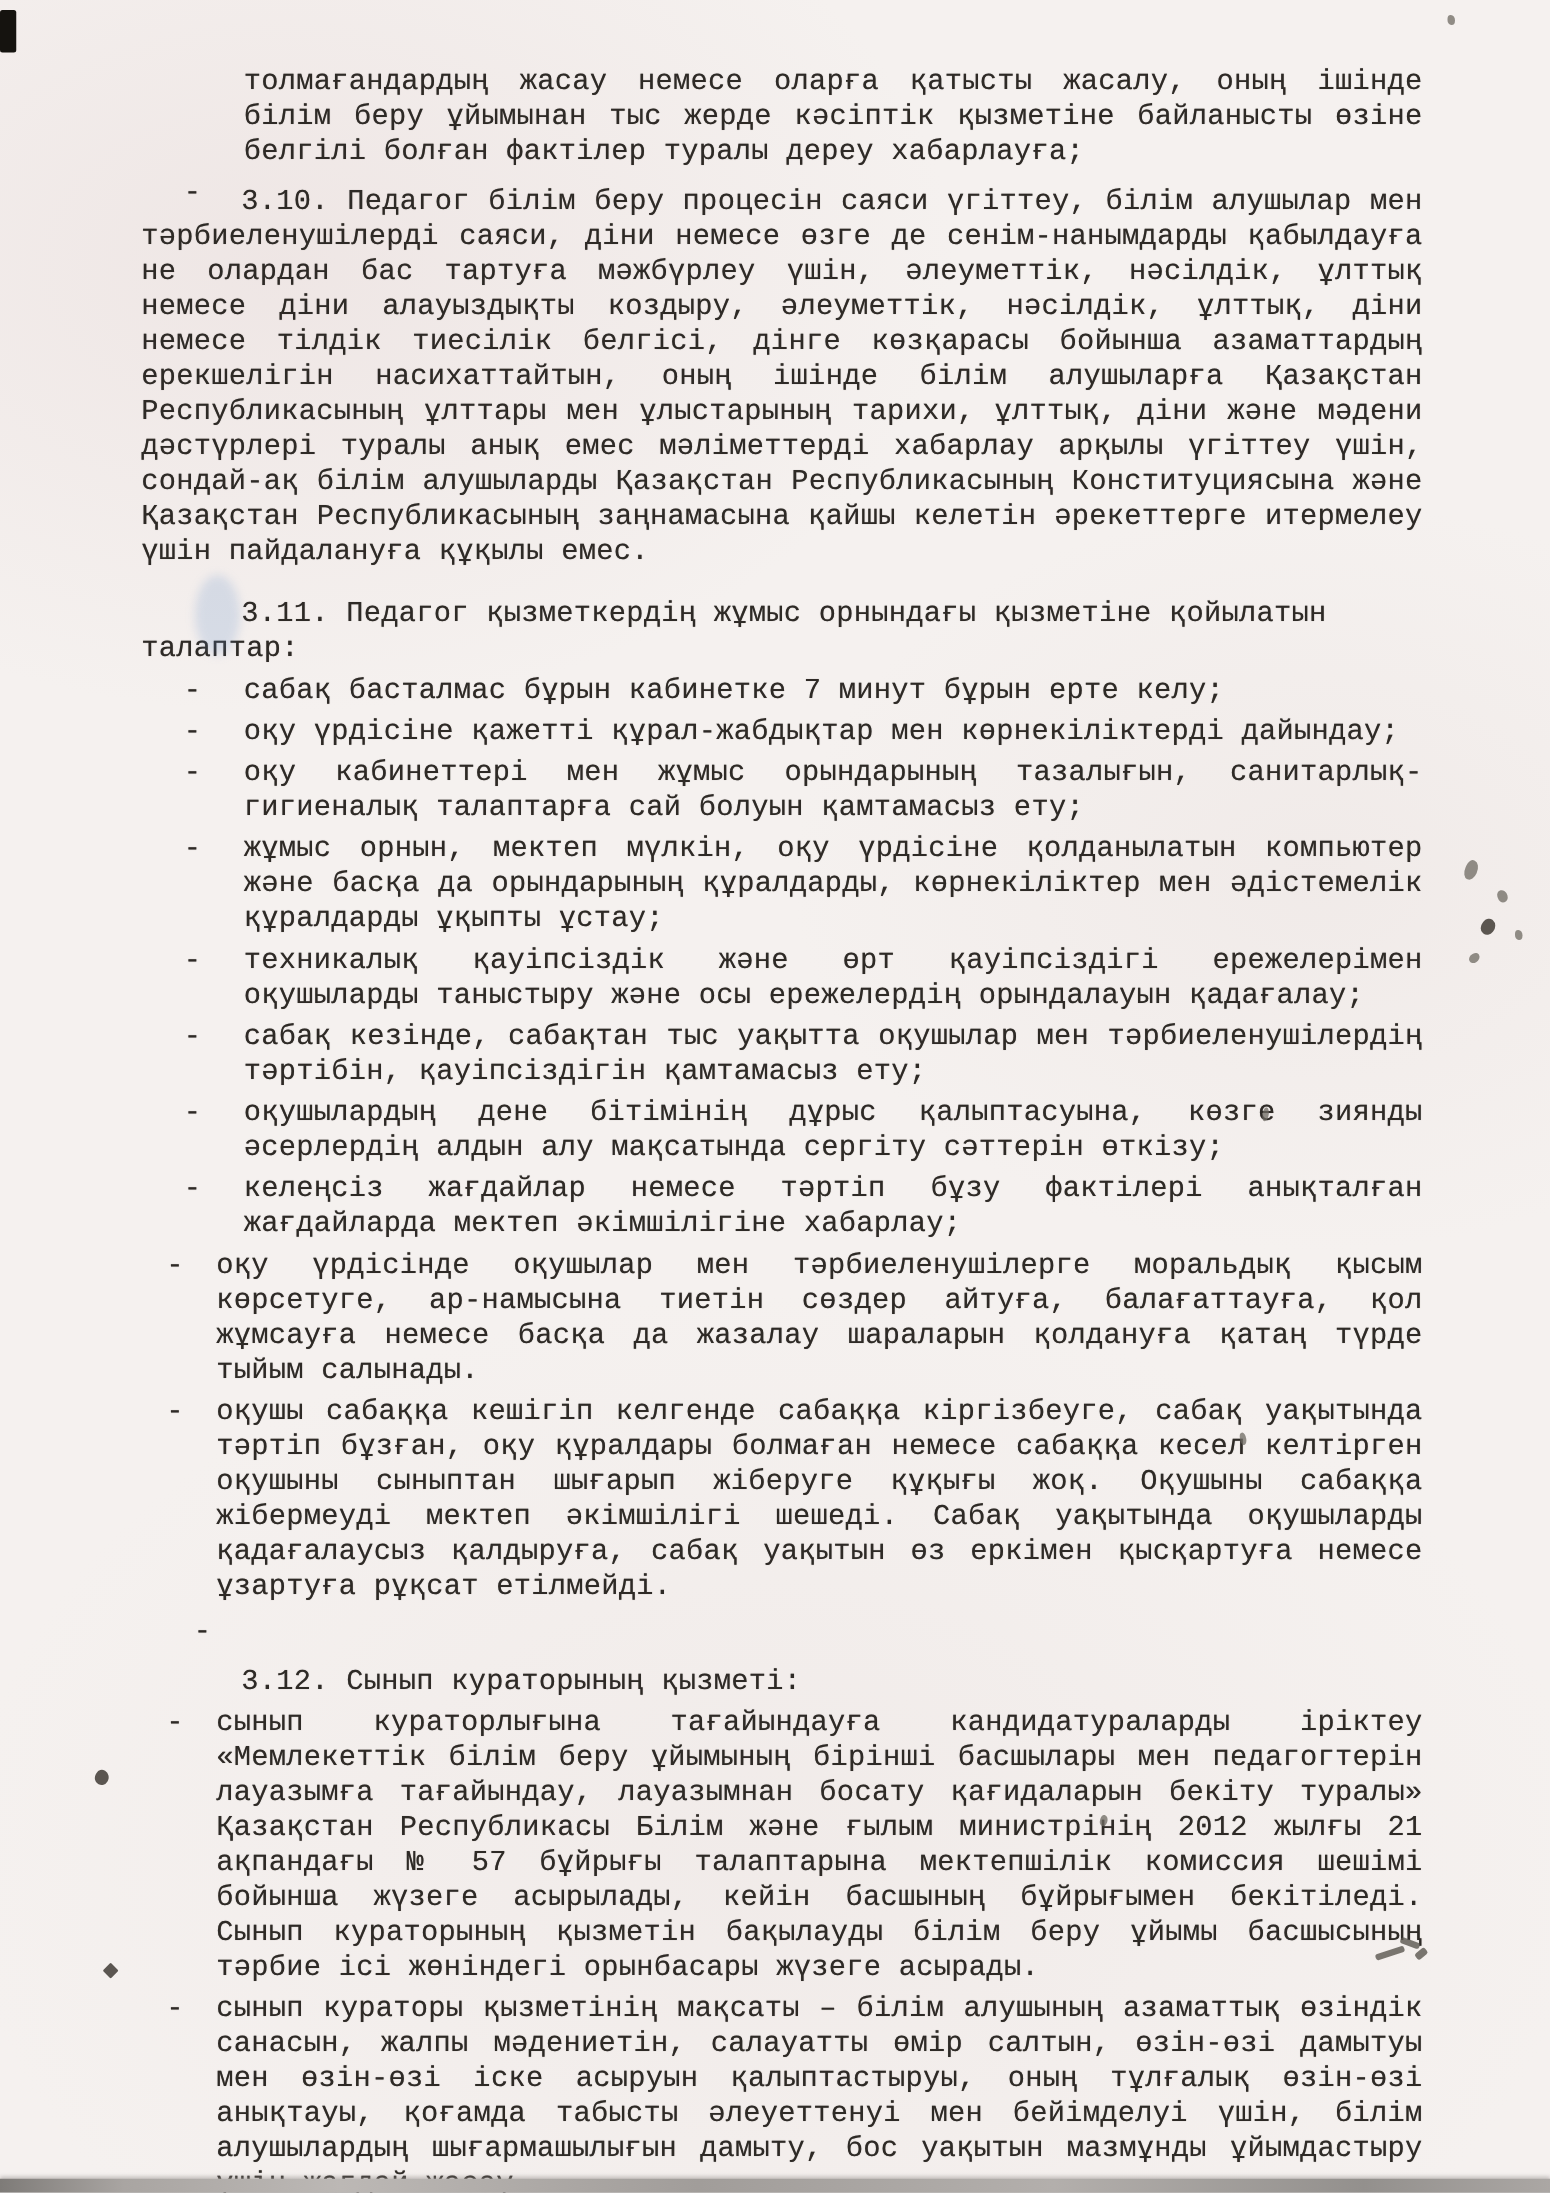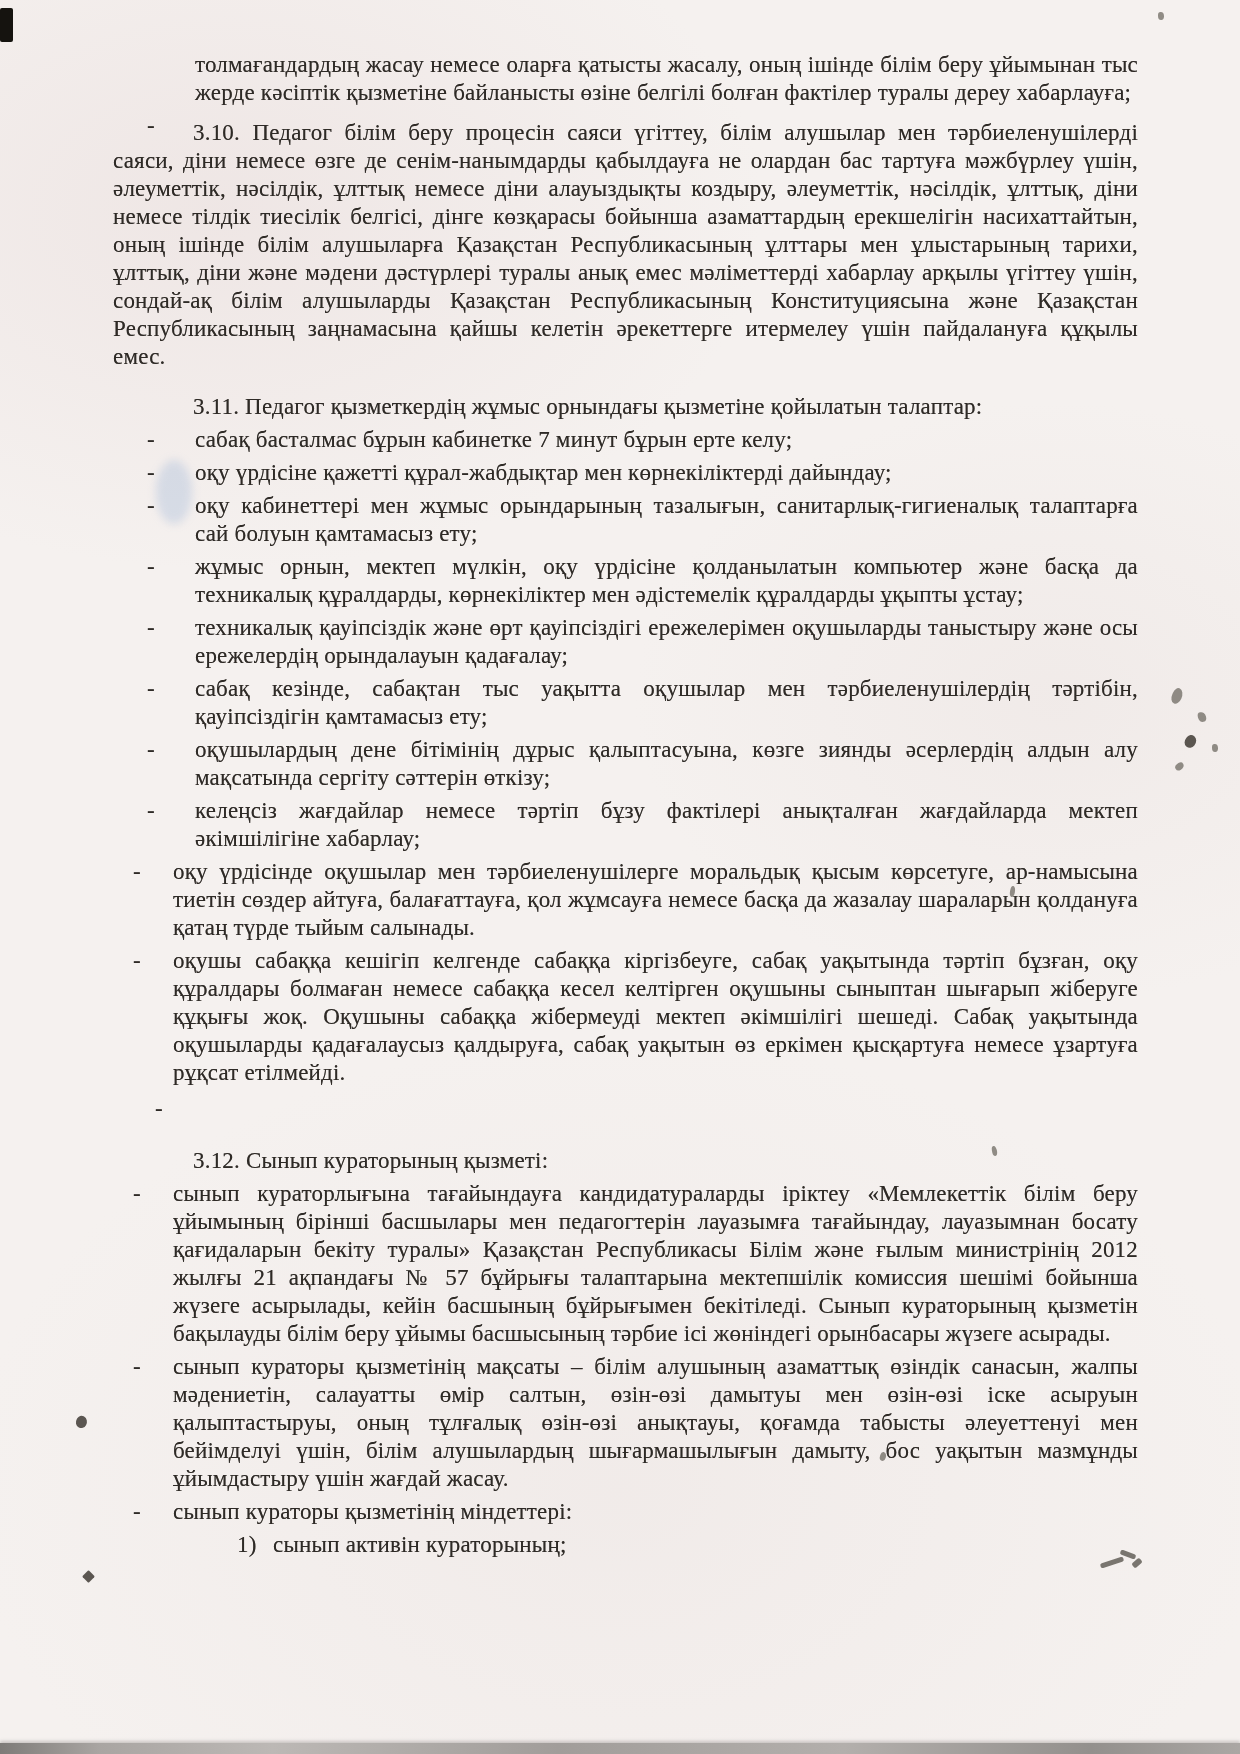--- a/index.html
+++ b/index.html
@@ -6,38 +6,38 @@
   .page{
     position:relative;
     width:1240px;height:1754px;
     margin:0 auto;
     background:
       radial-gradient(ellipse 900px 600px at 18% 12%, rgba(233,221,220,.55), rgba(0,0,0,0) 60%),
       radial-gradient(ellipse 700px 500px at 85% 40%, rgba(236,228,226,.5), rgba(0,0,0,0) 60%),
       radial-gradient(ellipse 1000px 700px at 50% 85%, rgba(238,231,229,.6), rgba(0,0,0,0) 65%),
       #f5f1ef;
     overflow:hidden;
-    font-family:Liberation Serif, serif;
+    font-family:Liberation Mono, monospace;
     color:#2e2a26;
   }
   .content{
     position:absolute;
     left:113px; top:46px;
     width:1025px;
     font-size:23px;
     line-height:28px;
     letter-spacing:.2px;
     text-shadow:0 0 .6px rgba(46,42,38,.55);
   }
   .blk{position:relative; text-align:justify; margin-top:5px;}
   .blk .marker{position:absolute; top:0;}
   .hang{padding-left:82px;}
   .para{text-indent:80px; margin-top:12px;}
   .head{text-indent:80px; margin-top:22px; text-align:left;}
-  .head2{text-indent:80px; margin-top:24px; margin-bottom:2px; text-align:left;}
+  .head2{text-indent:80px; margin-top:12px; margin-bottom:2px; text-align:left;}
   .dash_a{padding-left:82px;}
   .dash_a .marker{left:34px;}
   .dash_b{padding-left:60px;}
   .dash_b .marker{left:20px;}
   .dash_empty{padding-left:60px; height:28px; margin-top:8px;}
   .dash_empty .marker{left:42px;}
   .num{padding-left:160px; text-align:left;}
   .num .marker{left:124px;}
 
   
@@ -63,21 +63,21 @@
 <div class="page">
 
   <div class="content">
       <div class="blk hang"><span>толмағандардың жасау немесе оларға қатысты жасалу, оның ішінде білім беру ұйымынан тыс жерде кәсіптік қызметіне байланысты өзіне белгілі болған фактілер туралы дереу хабарлауға;</span></div>
       <div class="blk dash_a"><span class="marker">-</span></div>
       <div class="blk para"><span>3.10. Педагог білім беру процесін саяси үгіттеу, білім алушылар мен тәрбиеленушілерді саяси, діни немесе өзге де сенім-нанымдарды қабылдауға не олардан бас тартуға мәжбүрлеу үшін, әлеуметтік, нәсілдік, ұлттық немесе діни алауыздықты коздыру, әлеуметтік, нәсілдік, ұлттық, діни немесе тілдік тиесілік белгісі, дінге көзқарасы бойынша азаматтардың ерекшелігін насихаттайтын, оның ішінде білім алушыларға Қазақстан Республикасының ұлттары мен ұлыстарының тарихи, ұлттық, діни және мәдени дәстүрлері туралы анық емес мәліметтерді хабарлау арқылы үгіттеу үшін, сондай-ақ білім алушыларды Қазақстан Республикасының Конституциясына және Қазақстан Республикасының заңнамасына қайшы келетін әрекеттерге итермелеу үшін пайдалануға құқылы емес.</span></div>
       <div class="blk head"><span>3.11. Педагог қызметкердің жұмыс орнындағы қызметіне қойылатын талаптар:</span></div>
       <div class="blk dash_a"><span class="marker">-</span><span>сабақ басталмас бұрын кабинетке 7 минут бұрын ерте келу;</span></div>
       <div class="blk dash_a"><span class="marker">-</span><span>оқу үрдісіне қажетті құрал-жабдықтар мен көрнекіліктерді дайындау;</span></div>
       <div class="blk dash_a"><span class="marker">-</span><span>оқу кабинеттері мен жұмыс орындарының тазалығын, санитарлық-гигиеналық талаптарға сай болуын қамтамасыз ету;</span></div>
-      <div class="blk dash_a"><span class="marker">-</span><span>жұмыс орнын, мектеп мүлкін, оқу үрдісіне қолданылатын компьютер және басқа да техникалық құралдарды, көрнекіліктер мен әдістемелік құралдарды ұқыпты ұстау;</span></div>
+      <div class="blk dash_a"><span class="marker">-</span><span>жұмыс орнын, мектеп мүлкін, оқу үрдісіне қолданылатын компьютер және басқа да орындарының құралдарды, көрнекіліктер мен әдістемелік құралдарды ұқыпты ұстау;</span></div>
       <div class="blk dash_a"><span class="marker">-</span><span>техникалық қауіпсіздік және өрт қауіпсіздігі ережелерімен оқушыларды таныстыру және осы ережелердің орындалауын қадағалау;</span></div>
       <div class="blk dash_a"><span class="marker">-</span><span>сабақ кезінде, сабақтан тыс уақытта оқушылар мен тәрбиеленушілердің тәртібін, қауіпсіздігін қамтамасыз ету;</span></div>
       <div class="blk dash_a"><span class="marker">-</span><span>оқушылардың дене бітімінің дұрыс қалыптасуына, көзге зиянды әсерлердің алдын алу мақсатында сергіту сәттерін өткізу;</span></div>
       <div class="blk dash_a"><span class="marker">-</span><span>келеңсіз жағдайлар немесе тәртіп бұзу фактілері анықталған жағдайларда мектеп әкімшілігіне хабарлау;</span></div>
       <div class="blk dash_b"><span class="marker">-</span><span>оқу үрдісінде оқушылар мен тәрбиеленушілерге моральдық қысым көрсетуге, ар-намысына тиетін сөздер айтуға, балағаттауға, қол жұмсауға немесе басқа да жазалау шараларын қолдануға қатаң түрде тыйым салынады.</span></div>
       <div class="blk dash_b"><span class="marker">-</span><span>оқушы сабаққа кешігіп келгенде сабаққа кіргізбеуге, сабақ уақытында тәртіп бұзған, оқу құралдары болмаған немесе сабаққа кесел келтірген оқушыны сыныптан шығарып жіберуге құқығы жоқ. Оқушыны сабаққа жібермеуді мектеп әкімшілігі шешеді. Сабақ уақытында оқушыларды қадағалаусыз қалдыруға, сабақ уақытын өз еркімен қысқартуға немесе ұзартуға рұқсат етілмейді.</span></div>
       <div class="blk dash_empty"><span class="marker">-</span><span></span></div>
       <div class="blk head2"><span>3.12. Сынып кураторының қызметі:</span></div>
       <div class="blk dash_b"><span class="marker">-</span><span>сынып кураторлығына тағайындауға кандидатураларды іріктеу «Мемлекеттік  білім беру ұйымының бірінші басшылары мен педагогтерін лауазымға тағайындау, лауазымнан босату қағидаларын бекіту туралы» Қазақстан Республикасы Білім және ғылым министрінің 2012 жылғы 21 ақпандағы № 57 бұйрығы талаптарына мектепшілік комиссия шешімі бойынша жүзеге асырылады, кейін басшының бұйрығымен бекітіледі. Сынып кураторының қызметін бақылауды білім беру ұйымы басшысының тәрбие ісі жөніндегі орынбасары жүзеге асырады.</span></div>
       <div class="blk dash_b"><span class="marker">-</span><span>сынып кураторы қызметінің мақсаты – білім алушының азаматтық өзіндік санасын, жалпы мәдениетін, салауатты өмір салтын, өзін-өзі дамытуы мен өзін-өзі іске асыруын қалыптастыруы, оның тұлғалық өзін-өзі анықтауы, қоғамда табысты әлеуеттенуі мен бейімделуі үшін, білім алушылардың шығармашылығын дамыту, бос уақытын мазмұнды ұйымдастыру үшін жағдай жасау.</span></div>

